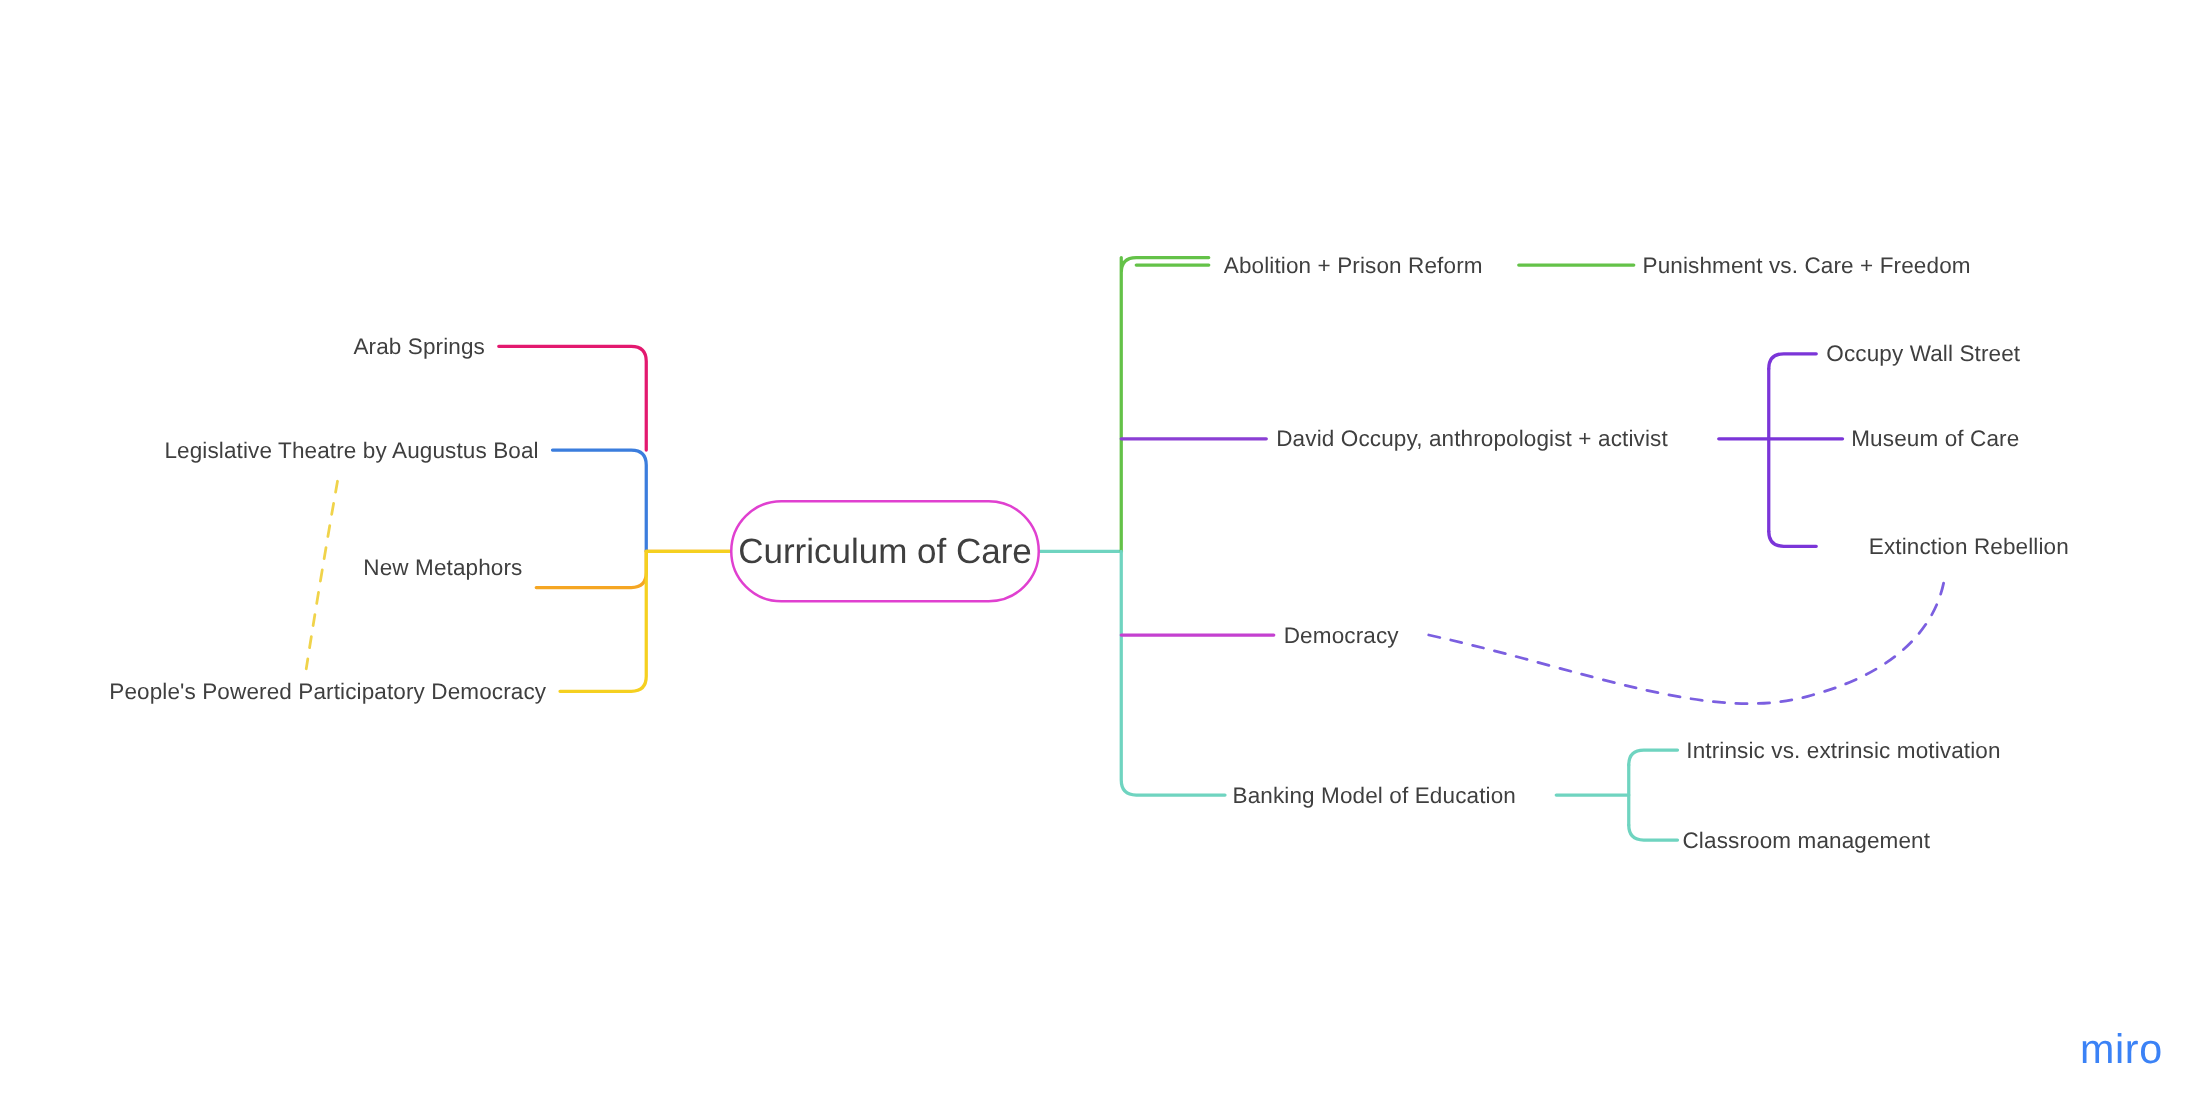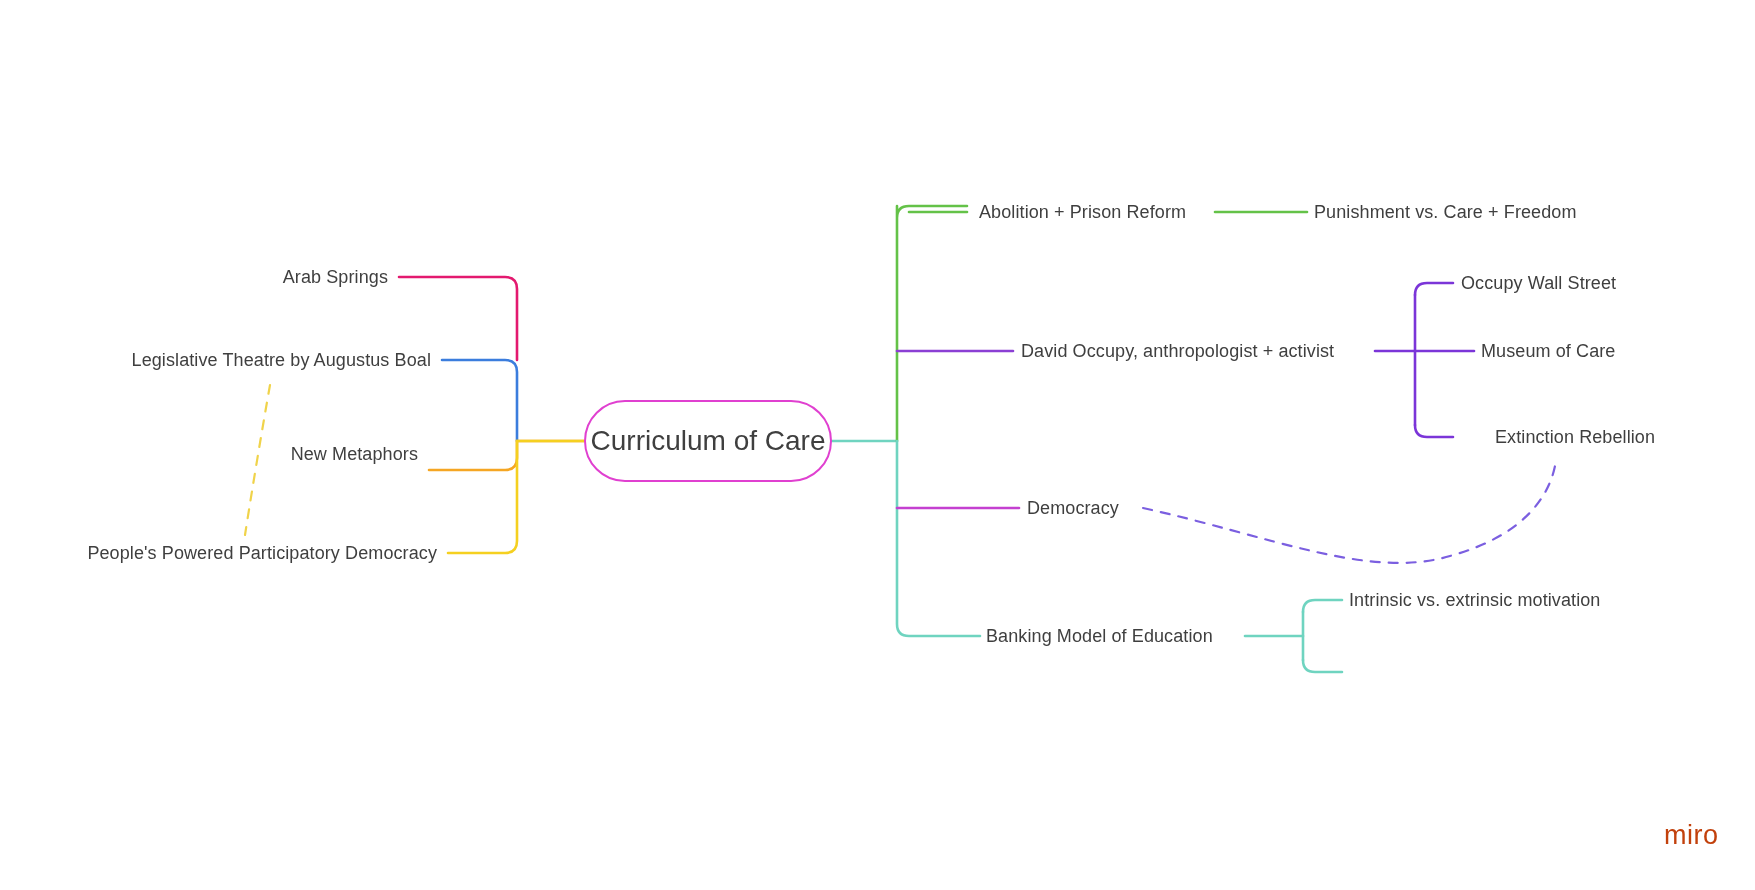--- a/index.html
+++ b/index.html
@@ -55,22 +55,22 @@
     align-items: center;
     justify-content: center;
   }
   .central-node .central-text {
     color: #3f3f3f;
     font-size: 28px;
     white-space: nowrap;
   }
   .watermark {
     position: absolute;
-    color: #c2410c;
-    font-size: 27px;
+    color: #3b82f6;
+    font-size: 33px;
     letter-spacing: 0.5px;
     font-weight: 400;
     user-select: none;
   }
 </style>
 </head>
 <body>
 
 <div id="board">
 
@@ -138,16 +138,17 @@
   <div class="node-label anchor-start" style="left:1314px; top:212px;">Punishment vs. Care + Freedom</div>
 
   <div class="node-label anchor-start" style="left:1461px; top:283px;">Occupy Wall Street</div>
 
   <div class="node-label anchor-start" style="left:1481px; top:351px;">Museum of Care</div>
 
   <div class="node-label anchor-start" style="left:1455px; top:437px;margin-left:40px;">Extinction Rebellion</div>
 
   <div class="node-label anchor-start" style="left:1349px; top:600px;">Intrinsic vs. extrinsic motivation</div>
 
+  <div class="node-label anchor-start" style="left:1346px; top:672px;">Classroom management</div>
 
   <div class="watermark" style="left:1664px; top:820px;">miro</div>
 
 </div>
 
 </body></html>

